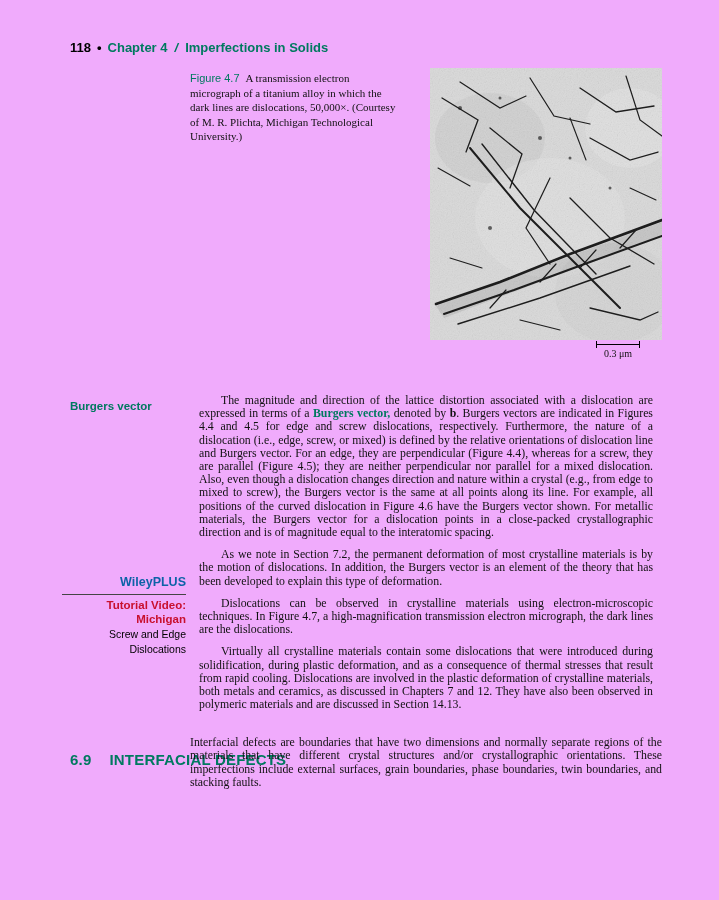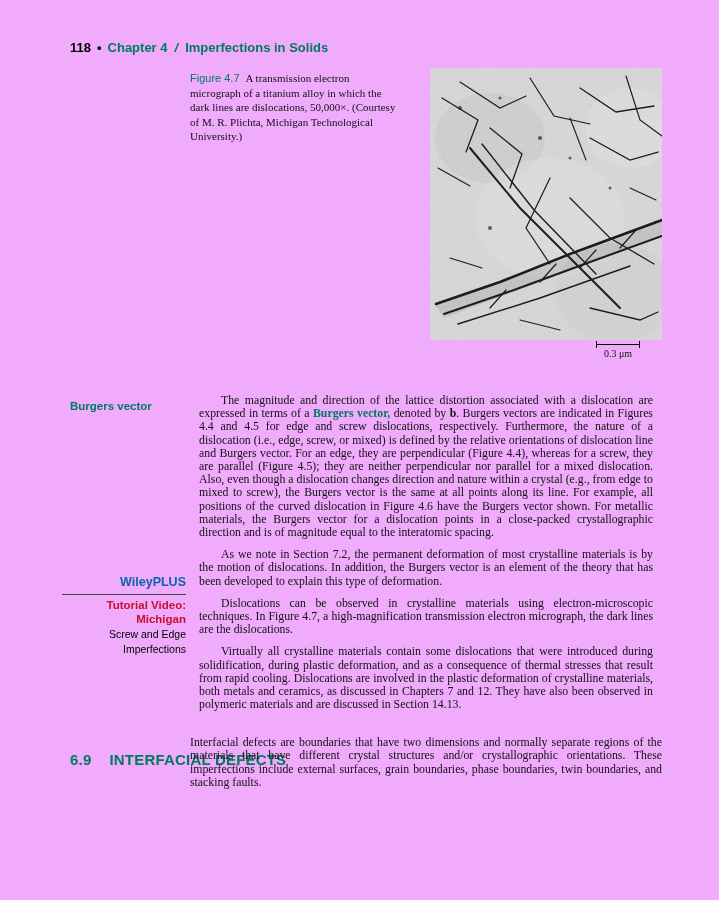--- a/index.html
+++ b/index.html
@@ -167,21 +167,21 @@
   </div>
 
   <div class="margin-term">Burgers vector</div>
 
   <div class="wiley">
     <div class="wp">WileyPLUS</div>
     <div class="rule"></div>
     <div class="tv">Tutorial Video:</div>
     <div class="tv">Michigan</div>
     <div class="sub">Screw and Edge</div>
-    <div class="sub">Imperfections</div>
+    <div class="sub">Dislocations</div>
   </div>
 
   <div class="maintext">
     <p><span>The magnitude and direction of the lattice distortion associated with a dislocation are expressed in terms of a </span><span class="tealbold">Burgers vector,</span><span> denoted by </span><b>b</b><span>. Burgers vectors are indicated in Figures 4.4 and 4.5 for edge and screw dislocations, respectively. Furthermore, the nature of a dislocation (i.e., edge, screw, or mixed) is defined by the relative orientations of dislocation line and Burgers vector. For an edge, they are perpendicular (Figure 4.4), whereas for a screw, they are parallel (Figure 4.5); they are neither perpendicular nor parallel for a mixed dislocation. Also, even though a dislocation changes direction and nature within a crystal (e.g., from edge to mixed to screw), the Burgers vector is the same at all points along its line. For example, all positions of the curved dislocation in Figure 4.6 have the Burgers vector shown. For metallic materials, the Burgers vector for a dislocation points in a close-packed crystallographic direction and is of magnitude equal to the interatomic spacing.</span></p>
     <p>As we note in Section 7.2, the permanent deformation of most crystalline materials is by the motion of dislocations. In addition, the Burgers vector is an element of the theory that has been developed to explain this type of deformation.</p>
     <p>Dislocations can be observed in crystalline materials using electron-microscopic techniques. In Figure 4.7, a high-magnification transmission electron micrograph, the dark lines are the dislocations.</p>
     <p>Virtually all crystalline materials contain some dislocations that were introduced during solidification, during plastic deformation, and as a consequence of thermal stresses that result from rapid cooling. Dislocations are involved in the plastic deformation of crystalline materials, both metals and ceramics, as discussed in Chapters 7 and 12. They have also been observed in polymeric materials and are discussed in Section 14.13.</p>
   </div>
 
   <div class="sechead">

